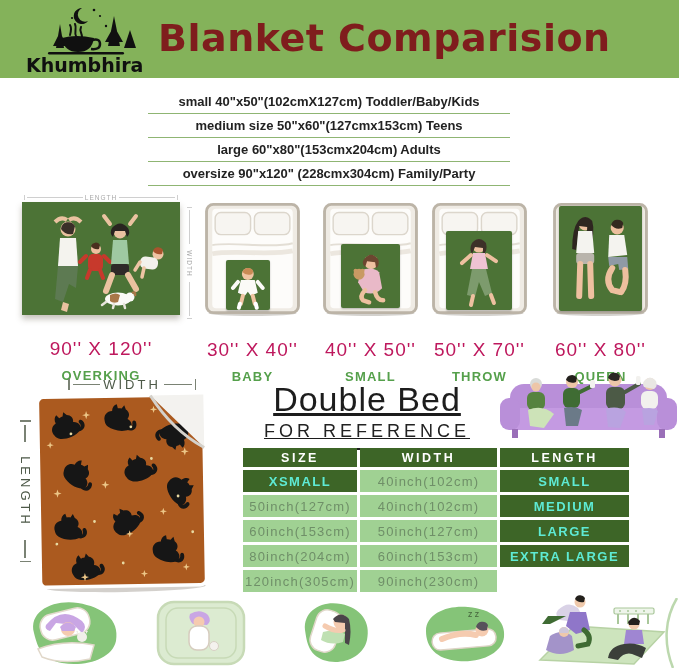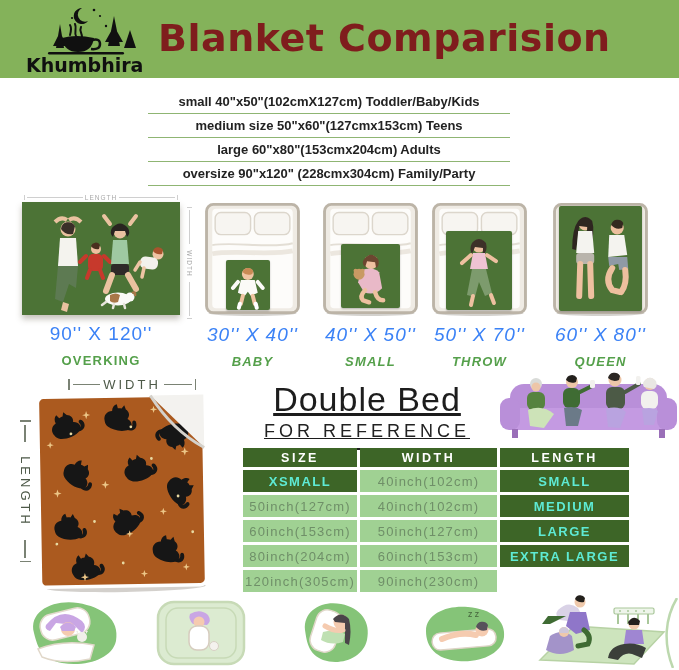--- a/index.html
+++ b/index.html
@@ -14,25 +14,25 @@
   .title{position:absolute;left:158px;top:16px;font-family:"DejaVu Sans",sans-serif;
          font-weight:800;font-size:38px;letter-spacing:.5px;color:#7f1d1d;white-space:nowrap;}
 
   
   .sizes{position:absolute;left:148px;top:90px;width:362px;}
   .size-line{height:23px;display:flex;align-items:center;justify-content:center;
              border-bottom:1.5px solid #8fb573;font-size:13px;font-weight:700;color:#222;
              white-space:nowrap;}
 
   
-  .bed-card{position:absolute;top:203px;width:97px;text-align:center;font-style:italic;}
+  .bed-card{position:absolute;top:203px;width:97px;text-align:center;}
   .bed-img{position:relative;width:97px;height:113px;}
   .bed-img svg{position:absolute;left:0;top:0;}
   .bed-green{position:absolute;background:#4c7336;border-radius:2px;box-shadow:0 1px 2px rgba(0,0,0,.25);}
-  .dim-label{font-size:19px;color:#3b82f6;letter-spacing:1px;margin-top:8px;white-space:nowrap;}
+  .dim-label{font-size:19px;color:#be185d;letter-spacing:1px;margin-top:23px;white-space:nowrap;}
   .bed-name{font-size:13px;font-weight:700;color:#55a04b;letter-spacing:1.2px;margin-top:8px;}
 
   .card-overking{position:absolute;left:20px;top:194px;width:162px;text-align:center;}
   .ok-photo{position:relative;width:158px;height:113px;margin:1px auto 0;background:#4c7336;
             box-shadow:0 4px 6px rgba(90,80,60,.35);}
 
   
   .h-arrow{display:flex;align-items:center;gap:3px;color:#4d5948;}
   .h-arrow .line{flex:1;height:1.5px;background:#7a8274;}
   .h-arrow .tick{width:1.5px;height:11px;background:#7a8274;}

